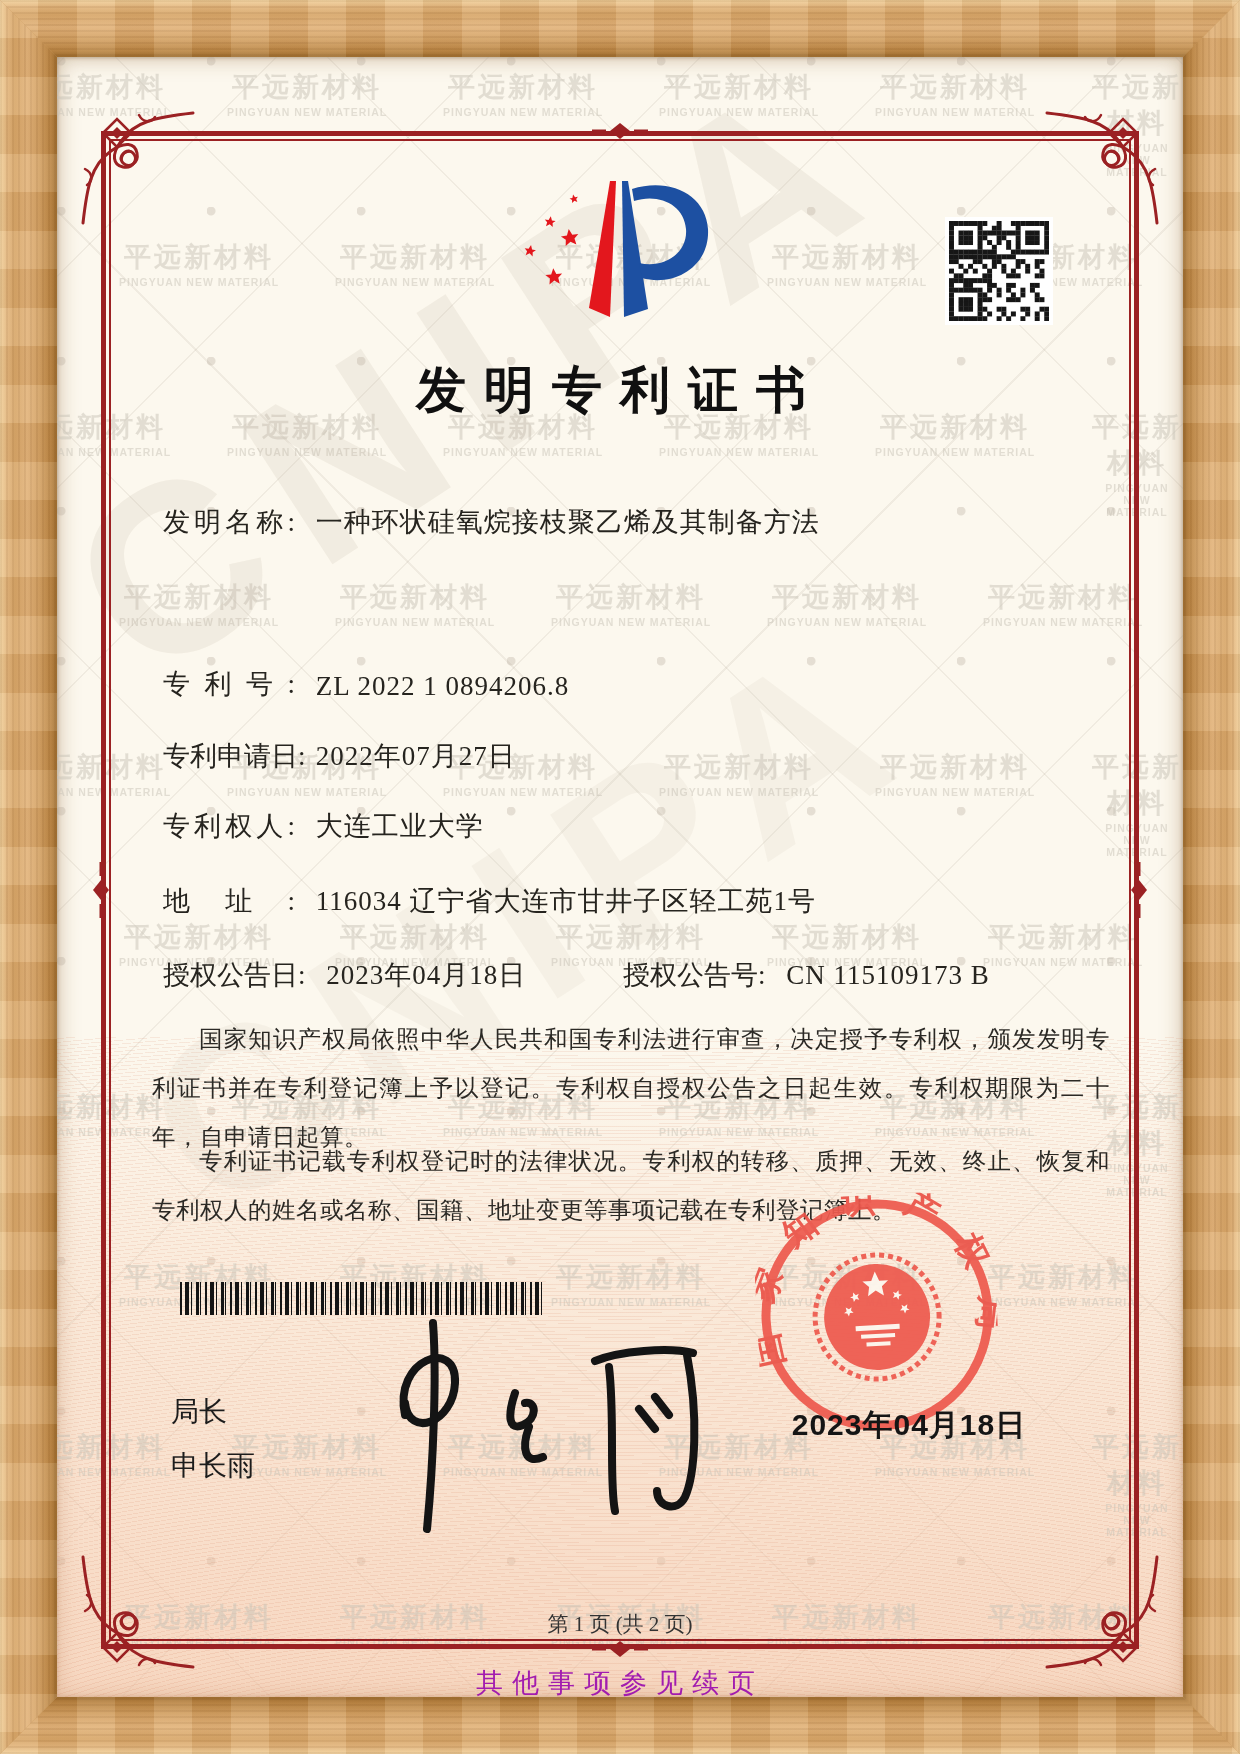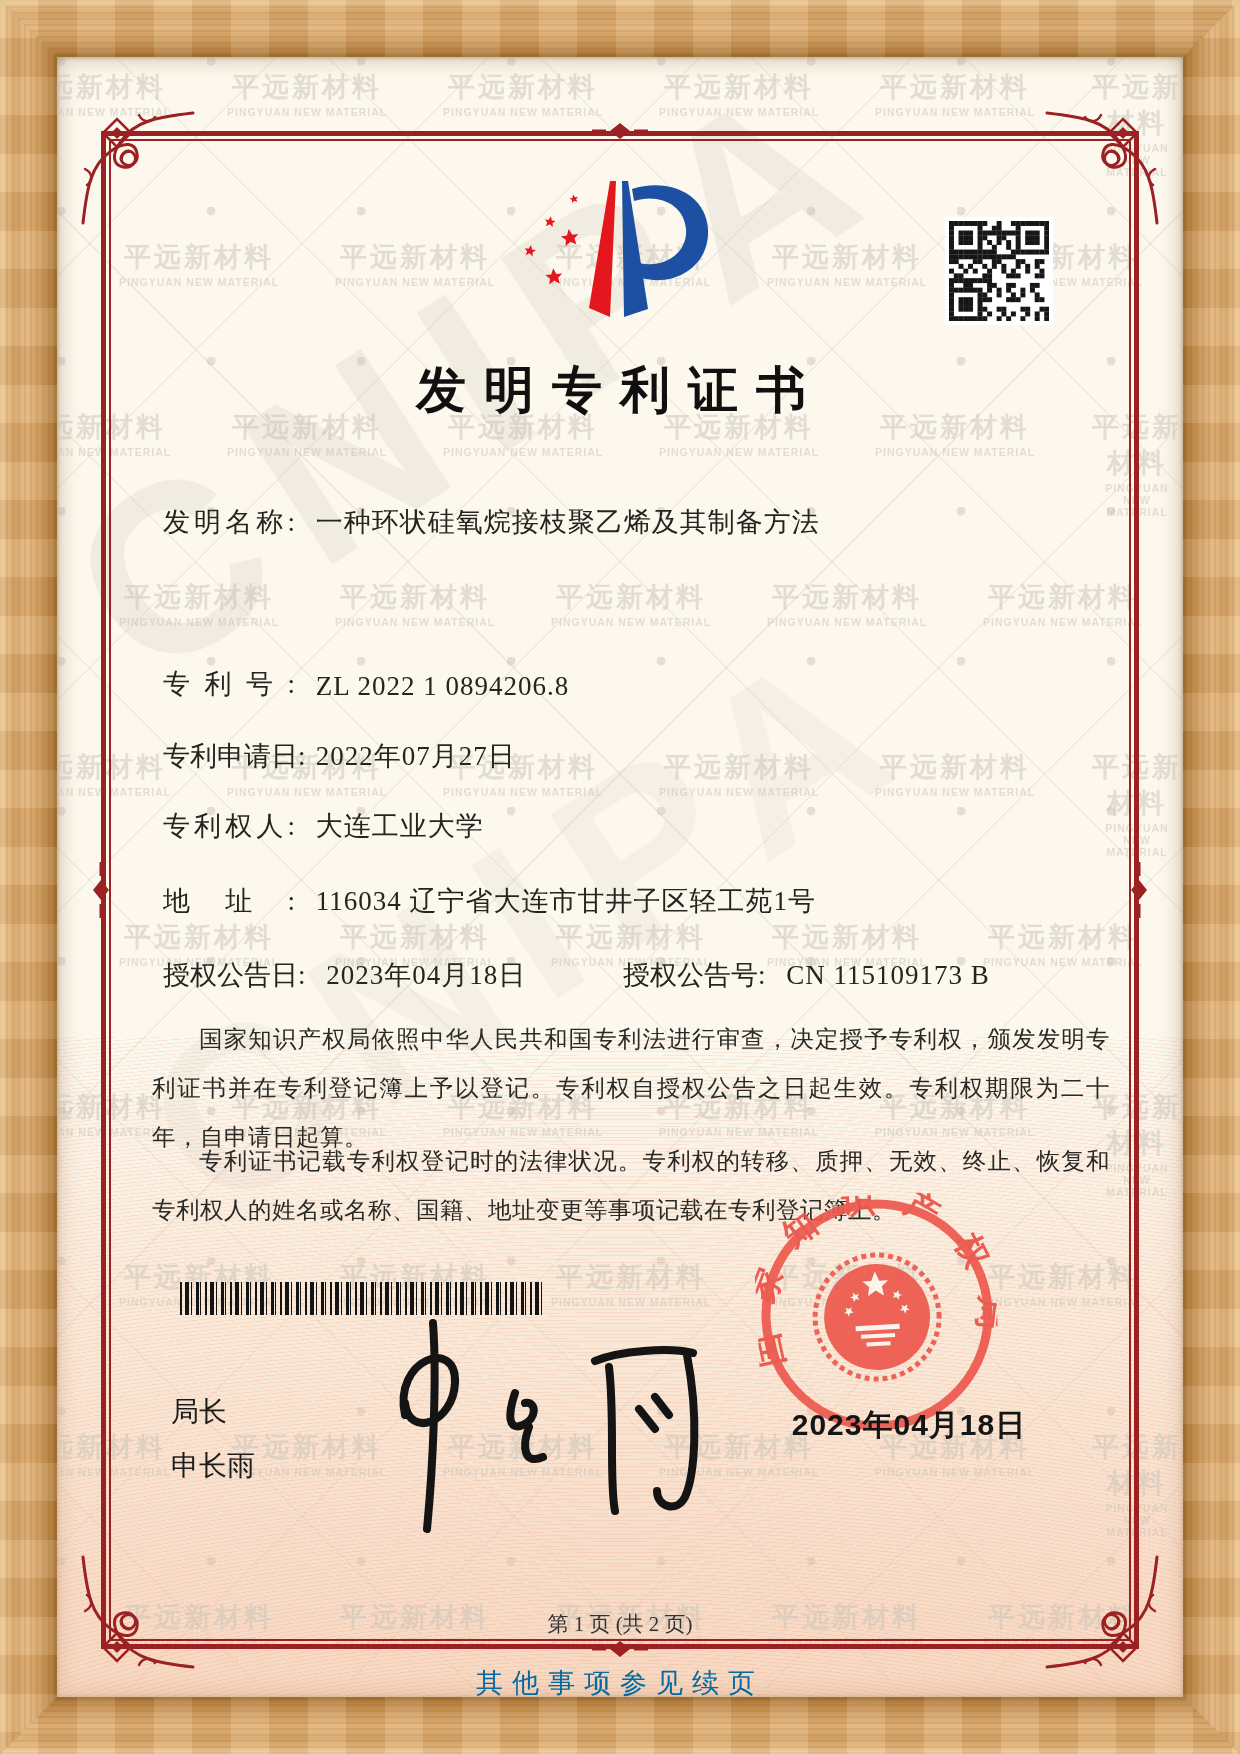--- a/index.html
+++ b/index.html
@@ -68,21 +68,21 @@
       rgba(0,0,0,0) 19px 20px,#141414 20px 21px,rgba(0,0,0,0) 21px 25px);}
   .director,.director-name{position:absolute;left:114px;font-size:28px;color:#1c1c1c;
       font-family:"Liberation Sans","DejaVu Sans",sans-serif;}
   .director{top:1336px;} .director-name{top:1390px;}
   .signature{position:absolute;left:300px;top:1240px;}
   .seal{position:absolute;left:700px;top:1138px;opacity:.93;transform:rotate(-3deg);}
   .seal-date{position:absolute;left:712px;top:1348px;width:280px;text-align:center;font-size:30px;
       font-weight:bold;color:#151515;font-family:"Liberation Sans","DejaVu Sans",sans-serif;letter-spacing:1px;}
   .page-info{position:absolute;left:0;width:100%;top:1553px;text-align:center;font-size:21px;color:#333;}
   .footer-note{position:absolute;left:0;width:100%;top:1608px;text-align:center;font-size:27px;
-      letter-spacing:9px;color:#0369a1;}
+      letter-spacing:9px;color:#a21caf;}
 </style>
 </head>
 <body>
 
 <div class="page">
 
   <div class="wood wood-h w-top"></div>
   <div class="wood wood-h w-bottom"></div>
   <div class="wood wood-v w-left"></div>
   <div class="wood wood-v w-right"></div>

